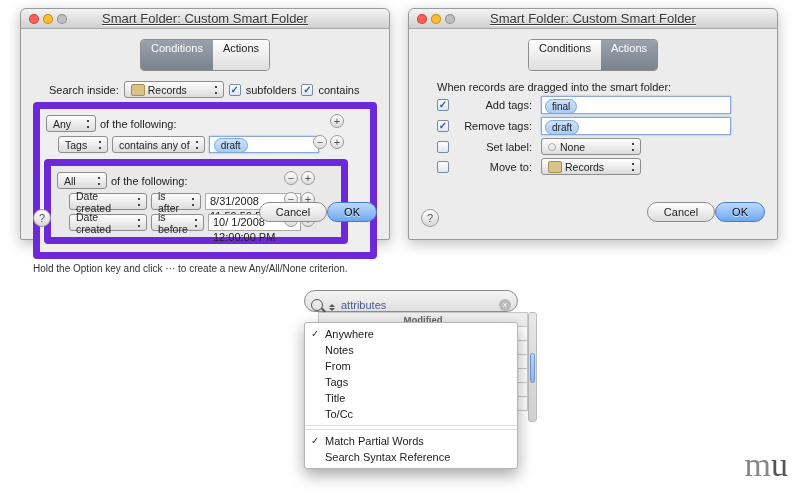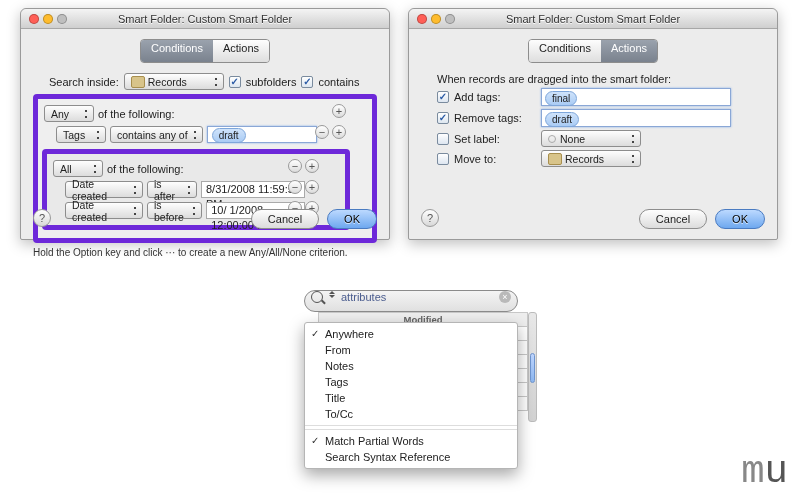--- a/index.html
+++ b/index.html
@@ -4,54 +4,54 @@
 <style>
   * { box-sizing: border-box; margin: 0; padding: 0; }
   body { font-family: "Lucida Grande", Arial, sans-serif; font-size: 11px; background: #fff; width: 800px; height: 500px; position: relative; color: #222; }
   .window { position: absolute; width: 370px; border: 1px solid #9a9a9a; border-radius: 6px 6px 2px 2px; background: #ececec; box-shadow: 0 4px 14px rgba(0,0,0,0.25); }
   .win1 { left: 20px; top: 8px; height: 232px; }
   .win2 { left: 408px; top: 8px; height: 232px; }
   .titlebar { height: 20px; background: linear-gradient(#f4f4f4,#cfcfcf); border-bottom: 1px solid #a7a7a7; border-radius: 6px 6px 0 0; display:flex; align-items:center; }
   .traffic { display:flex; gap:4px; padding-left:8px; width:50px;}
   .dot { width:10px; height:10px; border-radius:50%; box-shadow: inset 0 0 0 1px rgba(0,0,0,.25);}
   .red{background:#ff5f57}.yel{background:#febc2e}.grn{background:#bfbfbf}
-  .title { flex:1; text-align:center; font-size:11px; color:#333; text-shadow:0 1px #fff; padding-right:50px;}
+  .title { flex:1; text-align:center; font-size:13px; color:#333; text-shadow:0 1px #fff; padding-right:50px;text-decoration:underline;}
   .body { padding:8px 12px 10px; }
   .segbar { display:flex; justify-content:center; margin:2px 0 10px; }
-  .seg { display:flex; border:1px solid #8d8d8d; border-radius:4px; overflow:hidden; height:24px; line-height:16px; }
+  .seg { display:flex; border:1px solid #8d8d8d; border-radius:4px; overflow:hidden; height:32px; line-height:16px; }
   .seg div { padding:0 10px; font-size:11px; cursor:default;}
   .seg .on { background:linear-gradient(#9aa2ad,#7a828e); color:#fff; }
   .seg .off { background:linear-gradient(#fdfdfd,#dedede); }
   .row { display:flex; align-items:center; gap:5px; margin:3px 16px; font-size:11px; }
   .pop { display:inline-flex; align-items:center; background:linear-gradient(#fefefe,#dcdcdc); border:1px solid #8d8d8d; border-radius:3px; height:17px; padding:0 14px 0 6px; position:relative; font-size:10.5px; min-width:50px;}
   .pop:after{content:"";position:absolute;right:3px;top:3px;width:8px;height:10px;background:
     radial-gradient(circle at 4px 2px,#444 1.5px,transparent 1.5px),
     radial-gradient(circle at 4px 8px,#444 1.5px,transparent 1.5px);}
   .pop.wide{min-width:100px}
   .chk { width:12px;height:12px;border:1px solid #7a8b9e;border-radius:2px;background:linear-gradient(#fff,#dde6f0);display:inline-flex;align-items:center;justify-content:center;color:#2a5aa5;font-weight:bold;font-size:10px;line-height:1;}
   .chk.off{color:transparent}
-  .ruleset { border:5px solid #6d28d9; border-radius:4px; background:#efefef; padding:4px 22px 4px 4px; margin:4px 0; position:relative;}
+  .ruleset { border:7px solid #6d28d9; border-radius:4px; background:#efefef; padding:4px 22px 4px 4px; margin:4px 0; position:relative;}
   .ruleset.inner{background:#e9e9e9;}
   .pm { position:absolute; right:4px; display:flex; gap:3px;}
   .pm span{width:14px;height:14px;border:1px solid #9a9a9a;border-radius:8px;background:linear-gradient(#fff,#dcdcdc);line-height:12px;text-align:center;font-size:11px;color:#555;cursor:default}
   .field { background:#fff;border:1px solid #8aa7d6;box-shadow:0 0 2px #8ab0e8;height:17px;padding:0 4px;font-size:11px;line-height:15px;display:inline-block}
   .plainfield{background:#fff;border:1px solid #aaa;height:17px;padding:0 4px;font-size:11px;line-height:15px;display:inline-block}
   .token{display:inline-block;background:linear-gradient(#cfe3fb,#a9cbf4);border:1px solid #7ea6da;border-radius:8px;padding:0 6px;font-size:10px;line-height:13px;margin:1px 2px 1px 0}
   .caption{font-size:10px;color:#333;margin:4px 0 8px}
   .helpq{width:18px;height:18px;border:1px solid #9a9a9a;border-radius:50%;background:linear-gradient(#fff,#d8d8d8);line-height:16px;text-align:center;color:#555;font-size:11px;position:absolute;left:12px;bottom:12px}
-  .btnrow{position:absolute;right:12px;bottom:10px;display:flex;gap:8px}
+  .btnrow{position:absolute;right:12px;bottom:17px;display:flex;}
   .btn{height:20px;border:1px solid #8d8d8d;border-radius:10px;padding:0 16px;font-size:11px;background:linear-gradient(#fefefe,#dcdcdc);line-height:18px}
   .btn.primary{background:linear-gradient(#bcd9ff,#6ea8ef);border-color:#4a7bc1;color:#000;text-shadow:0 1px #e3f0ff}
-  .label{display:inline-block;width:82px;padding-right:4px}
+  .label{display:inline-block;width:82px;text-align:right;padding-right:4px}
   .tagfield{background:#fff;border:1px solid #8aa7d6;height:18px;padding:1px 3px;width:190px;box-shadow:0 0 2px #8ab0e8}
-  .logo{position:absolute;right:12px;bottom:6px;font-size:39px;color:#888;font-weight:200;font-family:Liberation Mono, monospace}
+  .logo{position:absolute;right:12px;bottom:16px;font-size:34px;color:#888;font-weight:200;font-family:Liberation Serif, serif}
   .logo b{color:#555;font-weight:400}
 
   .search-pop{position:absolute;left:304px;top:290px;width:214px;}
-  .searchbar{height:22px;border:1px solid #8b8b8b;border-radius:11px;background:linear-gradient(#f4f4f4,#e0e0e0);display:flex;align-items:flex-start;padding:0 6px;gap:5px}
+  .searchbar{height:22px;border:1px solid #8b8b8b;border-radius:11px;background:linear-gradient(#f4f4f4,#e0e0e0);display:flex;align-items:flex-end;padding:0 6px;gap:5px}
   .mag{width:12px;height:12px;border:1.4px solid #555;border-radius:50%;position:relative}
   .mag:after{content:"";position:absolute;width:5px;height:1.6px;background:#555;transform:rotate(45deg);left:9px;top:9px}
   .carets{width:8px;display:flex;flex-direction:column;gap:1px;align-items:center}
   .carets:before,.carets:after{content:"";width:0;height:0;border-left:3px solid transparent;border-right:3px solid transparent}
   .carets:before{border-bottom:3px solid #555}.carets:after{border-top:3px solid #555}
   .searchtext{flex:1;color:#4a5c8e;font-size:11px}
   .clearx{width:12px;height:12px;border-radius:50%;background:#b9b9b9;color:#fff;font-size:9px;line-height:12px;text-align:center}
   .menu{margin-top:10px;background:#fff;border:1px solid #b5b5b5;border-radius:3px;box-shadow:0 6px 16px rgba(0,0,0,.35);padding:3px 0;font-size:11px}
   .mi{padding:2px 8px 2px 20px;position:relative;color:#222;white-space:nowrap}
   .check:before{content:"✓";position:absolute;left:6px;top:2px;font-size:10px;color:#333}
@@ -237,22 +237,22 @@
 
 <div class="search-pop">
   <div class="searchbar">
     <span class="mag"></span>
     <span class="carets"></span>
     <span class="searchtext">attributes</span>
     <span class="clearx">×</span>
   </div>
   <div class="menu">
     <div class="mi check">Anywhere</div>
+    <div class="mi">Notes</div>
     <div class="mi">From</div>
-    <div class="mi">Notes</div>
     <div class="mi">Tags</div>
     <div class="mi">Title</div>
     <div class="mi">To/Cc</div>
     <div class="sep"></div>
     <div class="sep"></div>
     <div class="mi check">Match Partial Words</div>
     <div class="mi">Search Syntax Reference</div>
   </div>
 </div>
 

